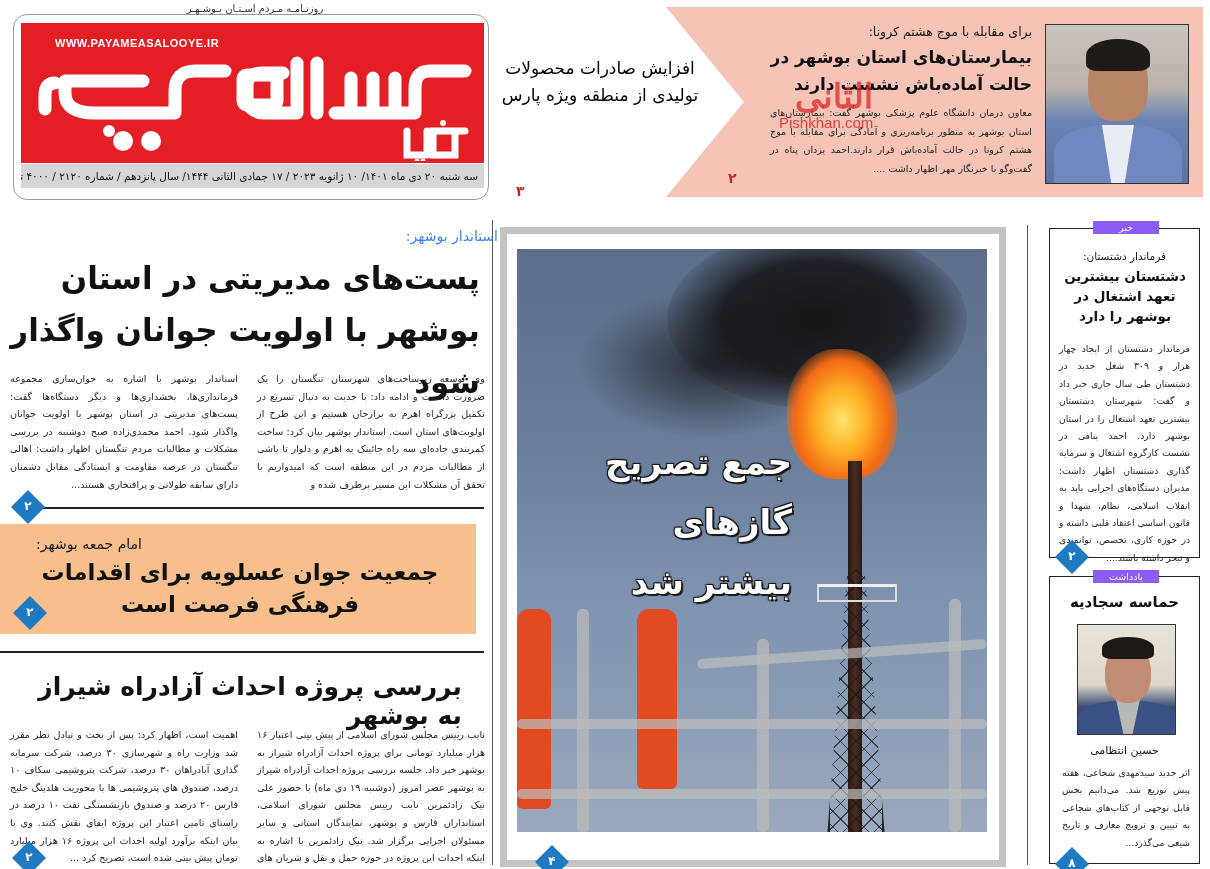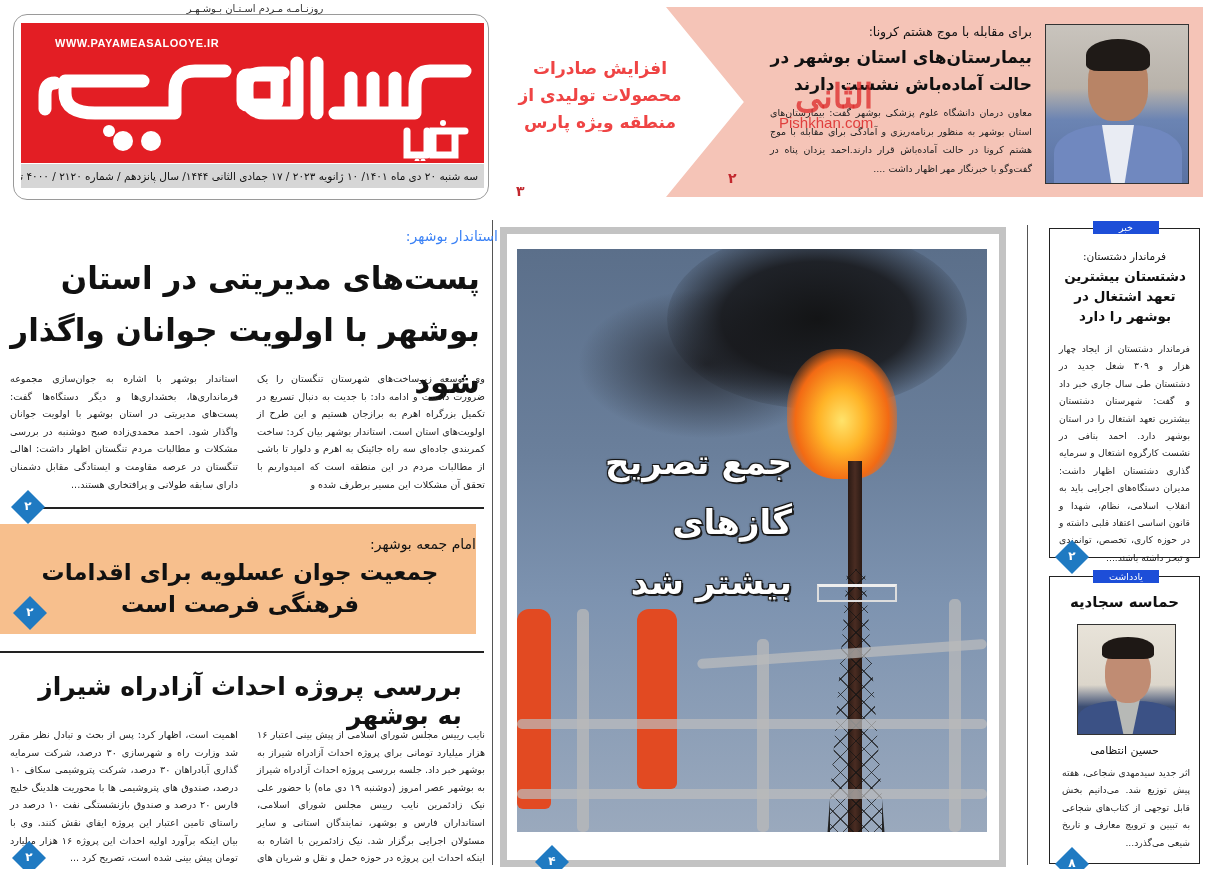--- a/index.html
+++ b/index.html
@@ -10,21 +10,21 @@
 
   
   .mast-frame { left: 13px; top: 14px; width: 476px; height: 186px; border: 1px solid #9a9a9a; border-radius: 14px; }
   .mast-tagline { left: 150px; top: 3px; width: 210px; text-align: center; font-size: 10px; color: #333; background: #fff; }
   .mast-red { left: 21px; top: 23px; width: 463px; height: 140px; background: #e31e24; overflow: hidden; }
   .mast-url { left: 34px; top: 14px; font-family: "Liberation Sans", sans-serif; font-size: 11px; font-weight: bold; color: #fff; letter-spacing: 0.5px; direction: ltr; }
   .mast-logo { left: 14px; top: 20px; width: 440px; height: 118px; }
   .mast-dateline { left: 21px; top: 164px; width: 463px; height: 24px; background: #d6d6d6; font-size: 10.5px; line-height: 24px; padding-right: 6px; color: #111; white-space: nowrap; overflow: hidden; }
 
   
-  .teaser-mid { left: 500px; top: 55px; width: 200px; text-align: center; font-size: 17px; font-weight: bold; line-height: 27px; color: #ef4444; }
+  .teaser-mid { left: 500px; top: 55px; width: 200px; text-align: center; font-size: 17px; font-weight: normal; line-height: 27px; color: #000000; }
   .teaser-page3 { left: 516px; top: 183px; font-size: 14px; color: #c2272d; font-weight: bold; }
 
   .teaser-pink { left: 666px; top: 7px; width: 537px; height: 190px; background: #f5c4b7; clip-path: polygon(0 0, 100% 0, 100% 100%, 0 100%, 14.5% 50%); }
   .teaser-page2 { left: 728px; top: 170px; font-size: 14px; color: #c2272d; font-weight: bold; }
   .teaser-photo { left: 1045px; top: 24px; width: 144px; height: 160px; border: 1px solid #333; background: linear-gradient(180deg, #c9c4bd 0%, #b8b2aa 40%, #6b84b3 60%, #5a72a3 100%); overflow: hidden; }
   .photo-face { position: absolute; left: 42px; top: 22px; width: 60px; height: 74px; border-radius: 45% 45% 40% 40%; background: #b88466; }
   .photo-hair { position: absolute; left: 40px; top: 14px; width: 64px; height: 32px; border-radius: 50% 50% 20% 20%; background: #1f1a17; }
   .photo-suit { position: absolute; left: 8px; top: 100px; width: 128px; height: 70px; border-radius: 40% 40% 0 0; background: #7088bf; }
   .photo-shirt { position: absolute; left: 56px; top: 100px; width: 32px; height: 60px; background: #e9ecf3; clip-path: polygon(0 0, 100% 0, 70% 100%, 30% 100%); }
   .teaser-kicker { left: 770px; top: 24px; width: 262px; font-size: 12.5px; color: #111; }
@@ -41,21 +41,21 @@
   
   .lead-kicker { left: 340px; top: 228px; width: 158px; text-align: right; font-size: 14px; color: #3b82f6; }
   .lead-title { left: 10px; top: 252px; width: 470px; text-align: right; font-size: 31px; font-weight: bold; line-height: 52px; color: #111; }
   .lead-col { top: 370px; width: 228px; font-size: 9.6px; line-height: 17.6px; color: #222; text-align: justify; }
 
   .diamond { width: 24px; height: 24px; background: #1f7ac2; transform: rotate(45deg); }
   .diamond-num { width: 34px; text-align: center; font-size: 12px; font-weight: bold; color: #fff; direction: ltr; }
 
   
   .orange-box { left: 0px; top: 524px; width: 476px; height: 110px; background: #f7bf8d; }
-  .orange-kicker { left: 0; top: 536px; width: 476px; text-align: right; font-size: 14px; color: #111; }
+  .orange-kicker { left: 0; top: 536px; width: 476px; text-align: left; font-size: 14px; color: #111; padding-left: 36px; }
   .orange-title { left: 40px; top: 556px; width: 400px; text-align: center; font-size: 23px; font-weight: bold; line-height: 32px; color: #111; }
 
   
   .bottom-title { left: 10px; top: 672px; width: 452px; text-align: right; font-size: 25px; font-weight: bold; color: #111; }
   .bottom-col { top: 726px; width: 228px; font-size: 9.6px; line-height: 17.6px; color: #222; text-align: justify; }
 
   
   .photo-frame { left: 500px; top: 227px; width: 506px; height: 640px; background: #c3c3c3; }
   .photo-inner { left: 507px; top: 234px; width: 492px; height: 626px; background: #ffffff; }
   .photo { left: 517px; top: 249px; width: 470px; height: 583px; overflow: hidden;
@@ -66,21 +66,21 @@
   .stack { position: absolute; left: 331px; top: 212px; width: 14px; height: 380px; background: linear-gradient(90deg, #2a1a14, #4a2c22, #2a1a14); }
   .tower { position: absolute; left: 310px; top: 320px; width: 58px; height: 270px; border-left: 3px solid #222; border-right: 3px solid #222; background: repeating-linear-gradient(45deg, transparent 0 10px, rgba(20,20,20,0.7) 10px 11px), repeating-linear-gradient(-45deg, transparent 0 10px, rgba(20,20,20,0.7) 10px 11px); clip-path: polygon(35% 0, 65% 0, 100% 100%, 0 100%); }
   .platform { position: absolute; left: 300px; top: 335px; width: 80px; height: 18px; border: 2px solid #ddd; border-top: 3px solid #eee; }
   .pipe-h { position: absolute; height: 10px; background: rgba(190,190,190,0.7); border-radius: 5px; }
   .pipe-v { position: absolute; width: 12px; background: rgba(185,185,185,0.75); border-radius: 5px; }
   .red-valve { position: absolute; background: #e24a22; border-radius: 12px 12px 6px 6px; }
   .photo-headline { left: 530px; top: 432px; width: 262px; text-align: right; font-size: 34px; font-weight: bold; line-height: 60px; color: #ffffff; text-shadow: 0 0 3px #000, 2px 2px 0 #222, -1px -1px 0 #222, 1px -1px 0 #222, -1px 1px 0 #222; }
 
   
   .side-box { border: 1px solid #222; }
-  .side-label { height: 13px; background: #1d4ed8; color: #fff; font-size: 9.5px; line-height: 13px; text-align: center; }
+  .side-label { height: 13px; background: #8b5cf6; color: #fff; font-size: 9.5px; line-height: 13px; text-align: center; }
   .side-kicker { font-size: 10.5px; color: #111; text-align: center; }
   .side-title { font-size: 13.5px; font-weight: bold; color: #111; text-align: center; line-height: 20px; }
   .side-body { font-size: 9.2px; line-height: 17.4px; color: #222; text-align: justify; }
   .author-photo { left: 1077px; top: 624px; width: 99px; height: 111px; background: linear-gradient(180deg, #e8e3d9 0%, #dcd6cb 55%, #3b4d73 75%, #33466b 100%); overflow: hidden; border: 1px solid #333; }
   .ap-face { position: absolute; left: 27px; top: 20px; width: 46px; height: 58px; border-radius: 45%; background: #c08c73; }
   .ap-hair { position: absolute; left: 24px; top: 12px; width: 52px; height: 22px; border-radius: 50% 50% 20% 20%; background: #1e1815; }
   .ap-suit { position: absolute; left: 0; top: 76px; width: 99px; height: 40px; border-radius: 40% 40% 0 0; background: #3b5185; }
   .ap-shirt { position: absolute; left: 38px; top: 74px; width: 24px; height: 40px; background: #b7b9b6; clip-path: polygon(0 0,100% 0,65% 100%,35% 100%); }
 </style>
 </head>

